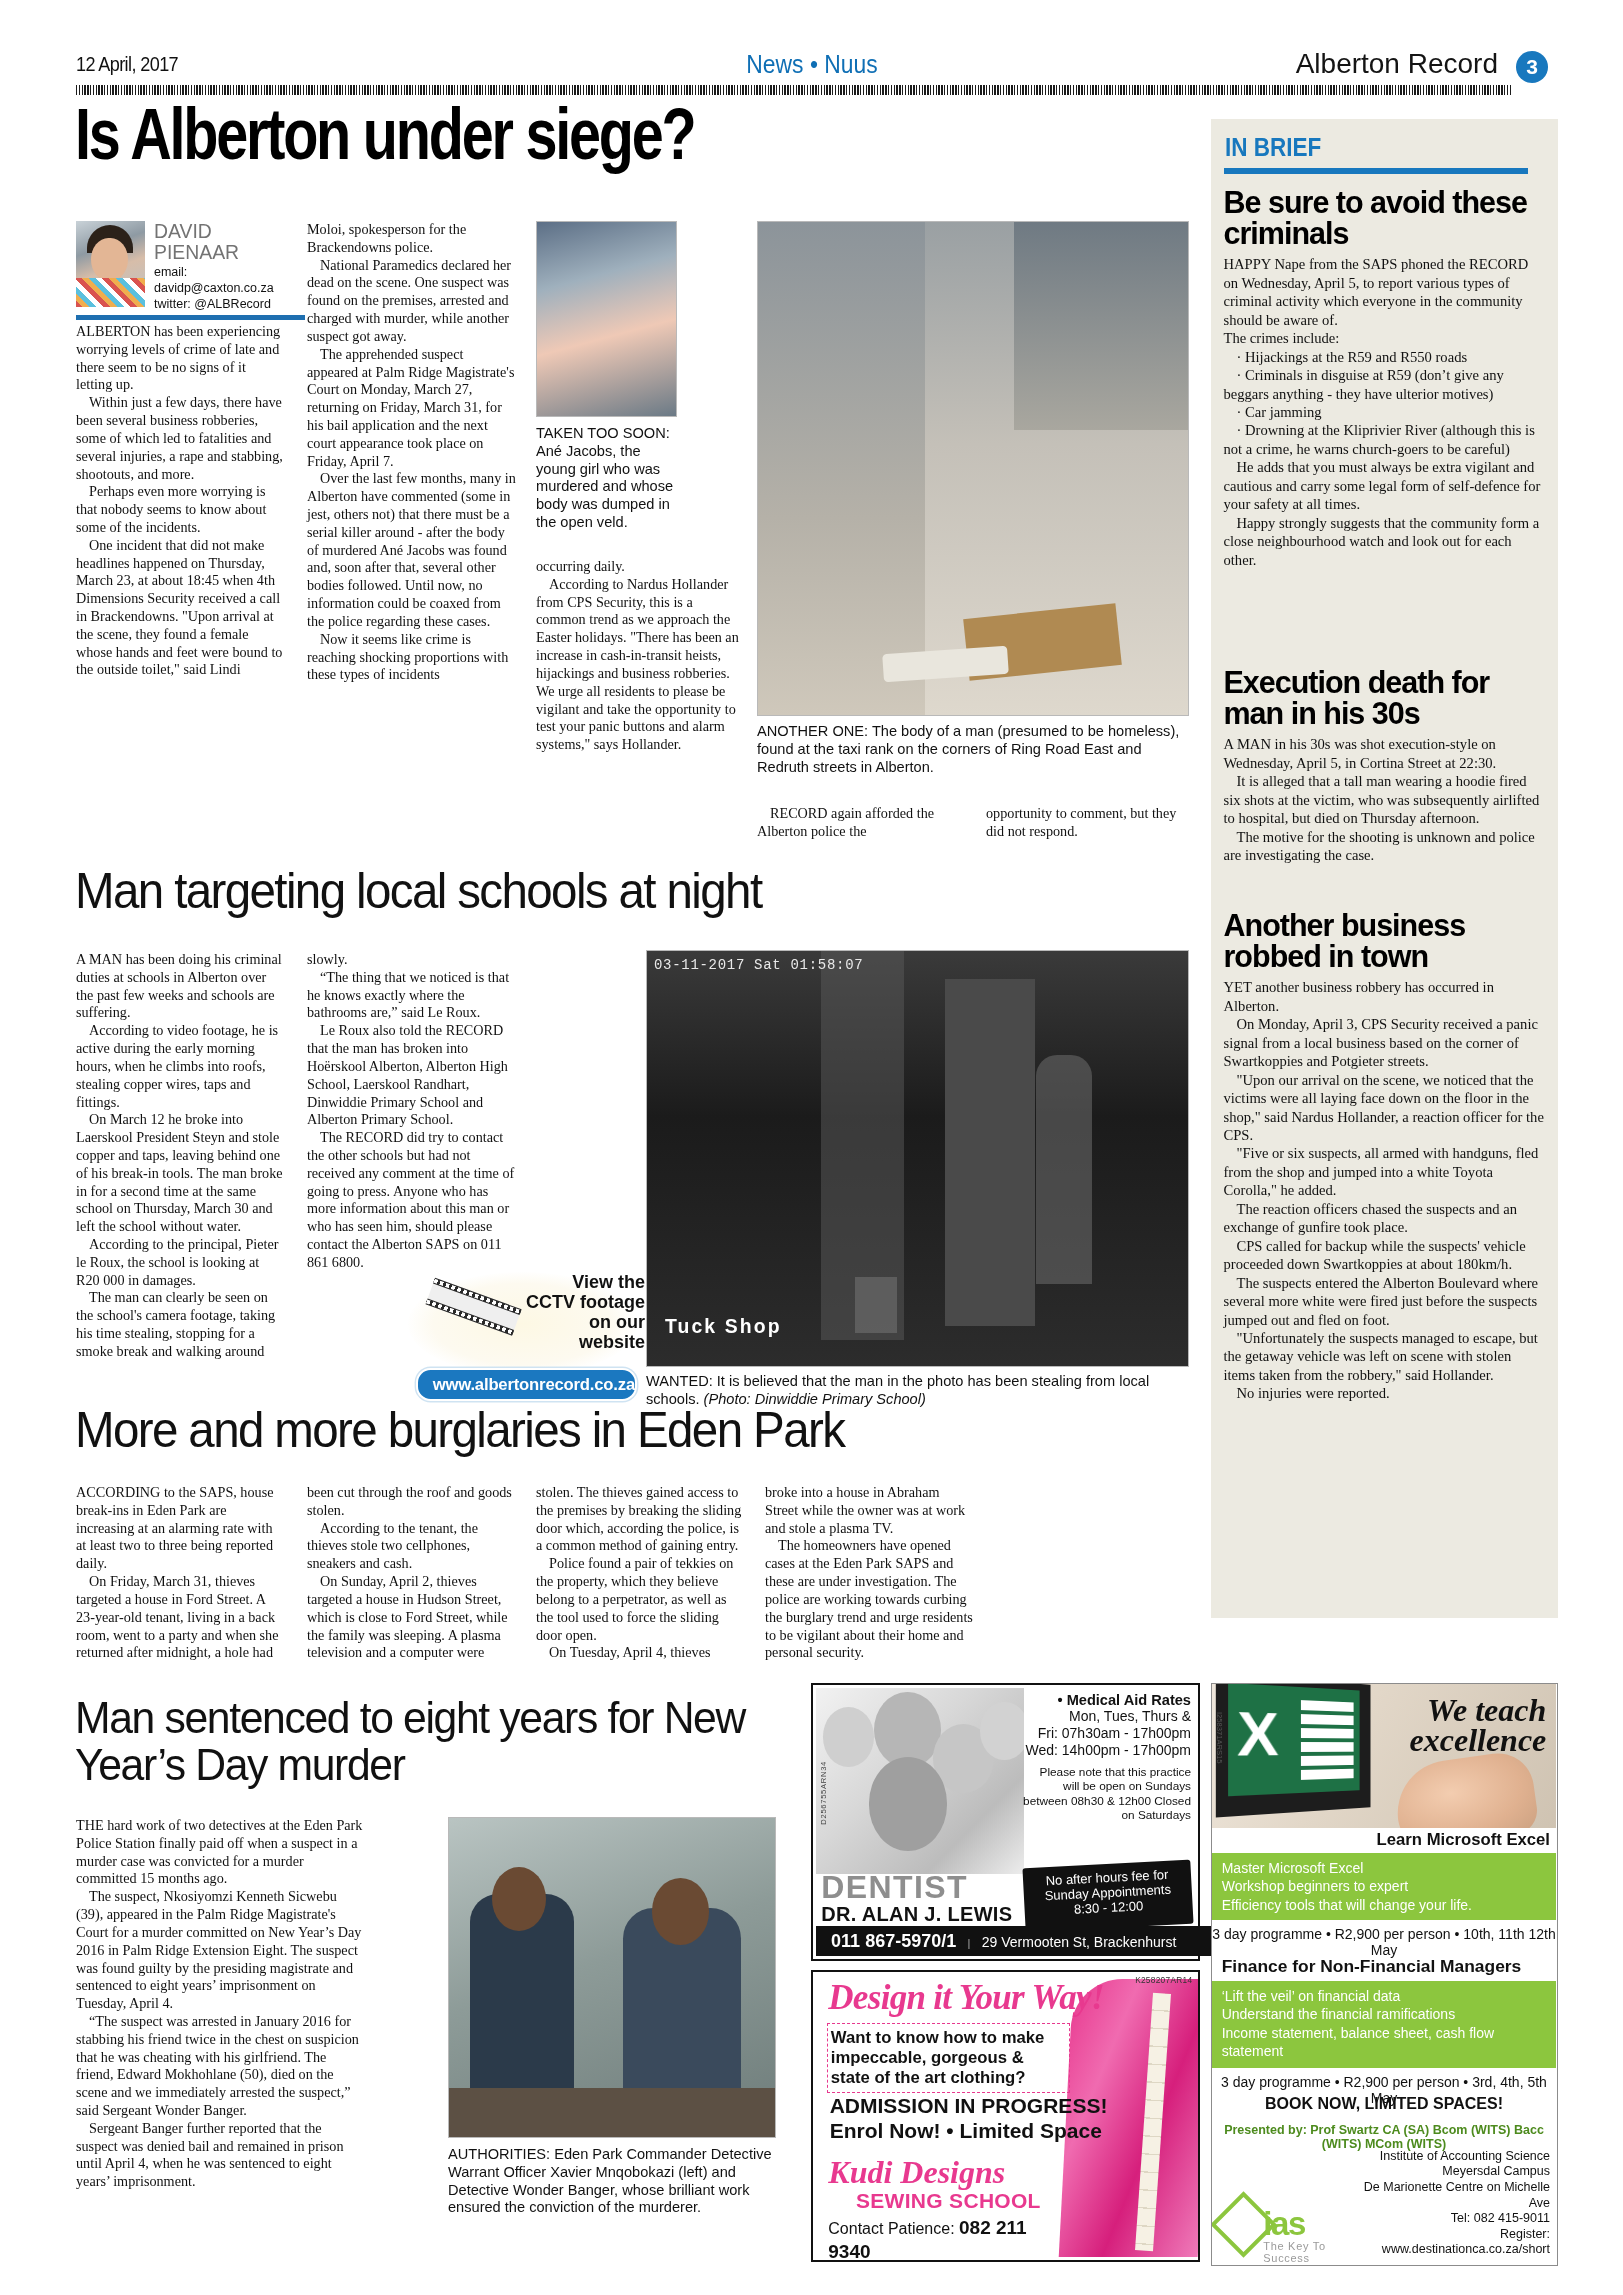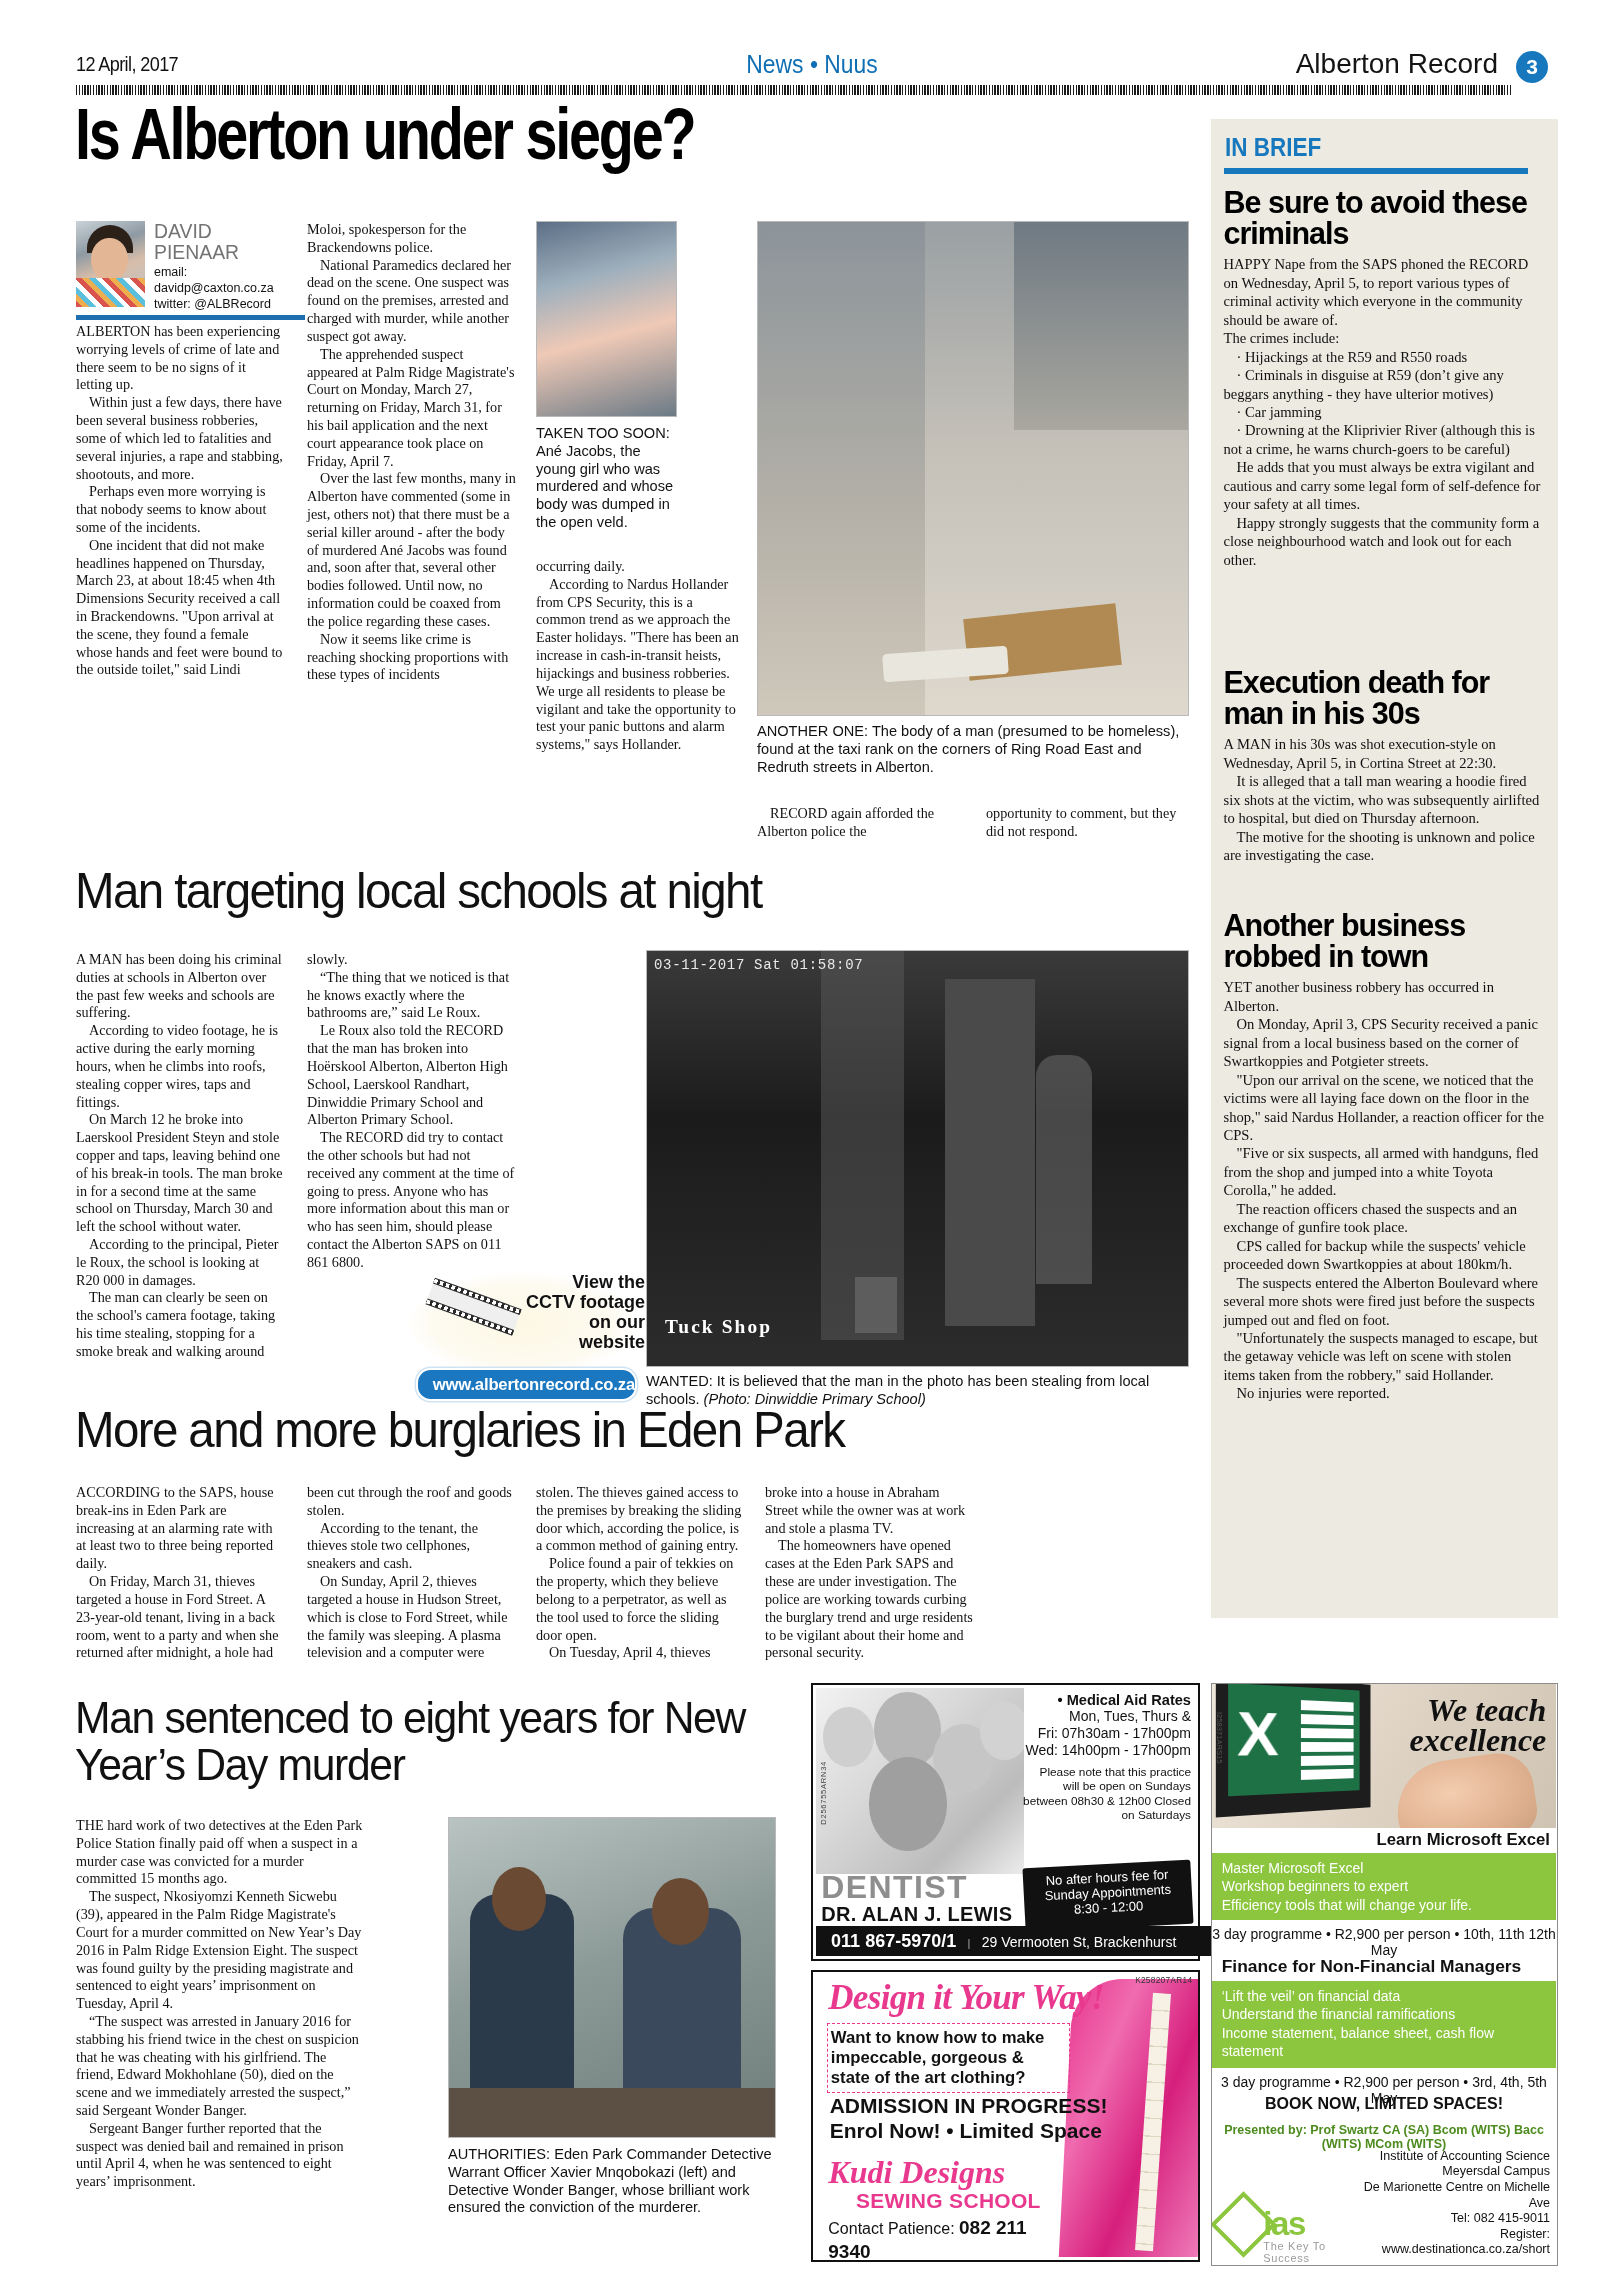--- a/index.html
+++ b/index.html
@@ -189,21 +189,21 @@
     font-size:11px;color:#9a9a9a;letter-spacing:0.7px;}
   .ad-ias .addr{position:absolute;right:7px;bottom:7px;width:187px;text-align:right;
     font-family:"Liberation Sans",sans-serif;font-size:12.5px;line-height:1.25;color:#111;}
 
   
   .wall{position:absolute;inset:0;}
   .gray-grad{background:linear-gradient(180deg,#9aa0a3 0%,#c4c0b8 45%,#ded8cd 100%);}
   .cctv-img{background:#1d1d1d;}
   .cctv-img .ts{position:absolute;left:7px;top:5.6px;font-family:"Liberation Mono",monospace;
     font-size:14px;color:#e9e9e9;letter-spacing:0.7px;}
-  .cctv-img .shop{position:absolute;left:18px;bottom:28px;font-family:Liberation Serif, serif;
+  .cctv-img .shop{position:absolute;left:18px;bottom:28px;font-family:Liberation Sans, sans-serif;
     font-weight:bold;font-size:19.4px;color:#fff;letter-spacing:2.1px;}
 </style>
 </head>
 <body>
 
 <div class="page">
 
   <div class="masthead">
     <div class="mh-date">12 April, 2017</div>
     <div class="mh-section">News • Nuus</div>
@@ -299,21 +299,21 @@
 
     <div style="position:absolute;left:12.5px;top:791px;width:321px;">
       <div class="sb-head">Another business robbed in town</div>
       <div class="col" style="position:relative;left:0;top:5.6px;width:321px;font-size:14.6px;line-height:1.265;">
         <p class="noind">YET another business robbery has occurred in Alberton.</p>
         <p>On Monday, April 3, CPS Security received a panic signal from a local business based on the corner of Swartkoppies and Potgieter streets.</p>
         <p>"Upon our arrival on the scene, we noticed that the victims were all laying face down on the floor in the shop," said Nardus Hollander, a reaction officer for the CPS.</p>
         <p>"Five or six suspects, all armed with handguns, fled from the shop and jumped into a white Toyota Corolla," he added.</p>
         <p>The reaction officers chased the suspects and an exchange of gunfire took place.</p>
         <p>CPS called for backup while the suspects' vehicle proceeded down Swartkoppies at about 180km/h.</p>
-        <p>The suspects entered the Alberton Boulevard where several more shots were fired just before the suspects jumped out and fled on foot.</p>
+        <p>The suspects entered the Alberton Boulevard where several more white were fired just before the suspects jumped out and fled on foot.</p>
         <p>"Unfortunately the suspects managed to escape, but the getaway vehicle was left on scene with stolen items taken from the robbery," said Hollander.</p>
         <p>No injuries were reported.</p>
       </div>
     </div>
   </div>
 
   <div class="sec-head" style="left:75px;top:866px;transform:scaleX(.95);transform-origin:left top;">Man targeting local schools at night</div>
 
   <div class="col" style="left:76px;top:951px;width:208px;">
     <p class="noind">A MAN has been doing his criminal duties at schools in Alberton over the past few weeks and schools are suffering.</p>

